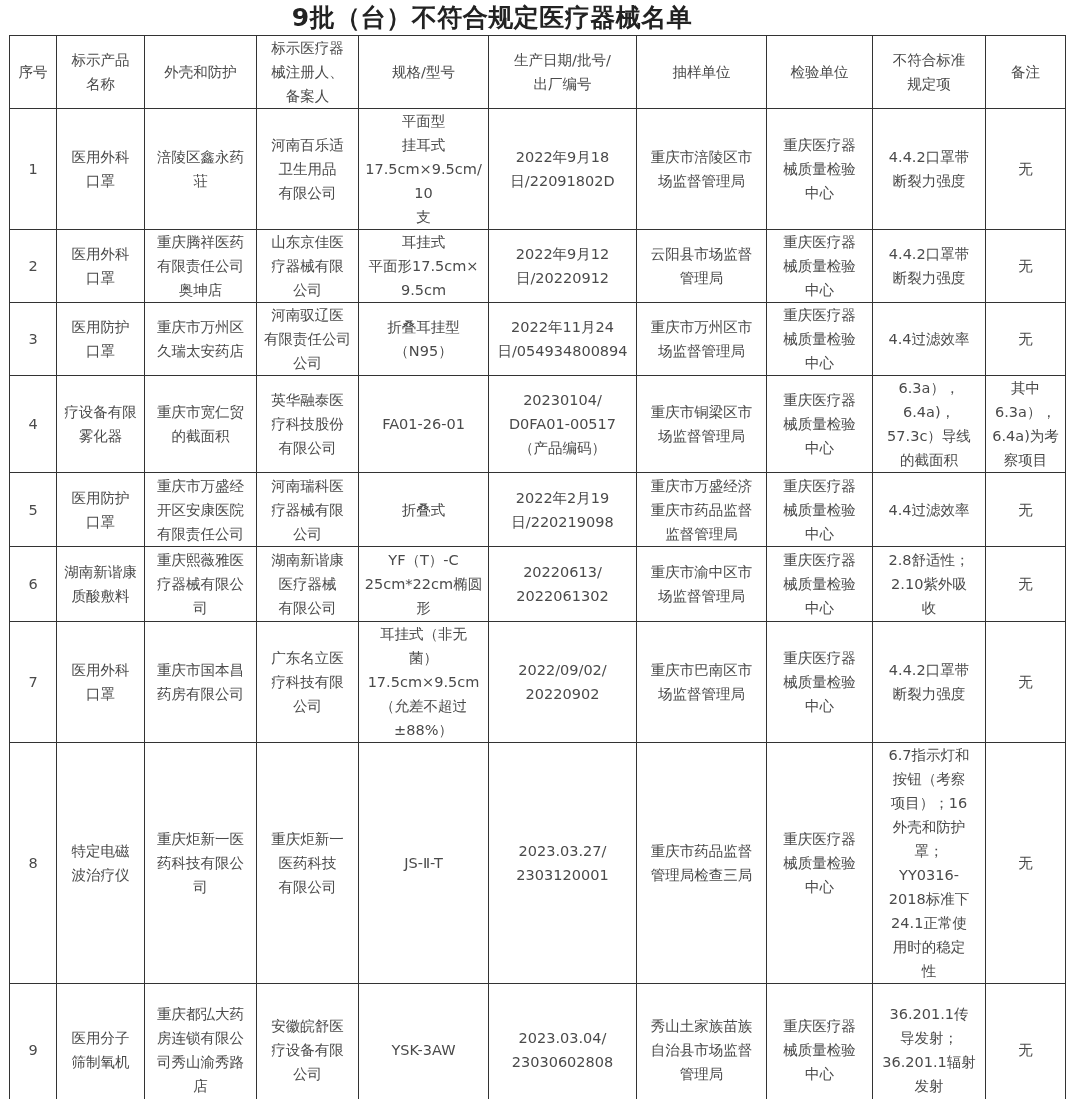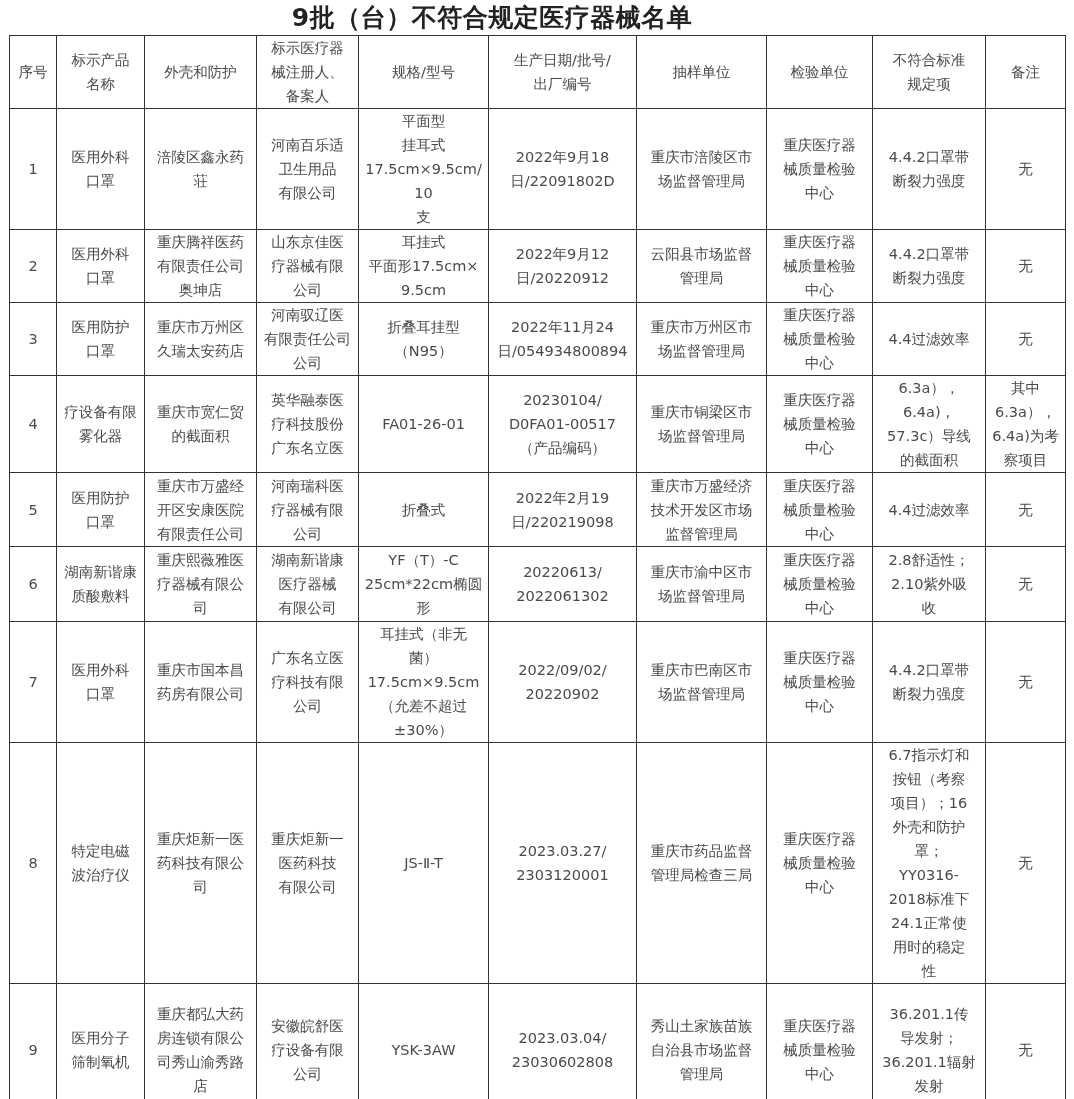--- a/index.html
+++ b/index.html
@@ -158,21 +158,21 @@
       <td>无</td>
     </tr>
     <tr style="height:95px">
       <td class="num">4</td>
       <td>疗设备有限
 雾化器</td>
       <td>重庆市宽仁贸
 的截面积</td>
       <td>英华融泰医
 疗科技股份
-广东名立医</td>
+有限公司</td>
       <td>FA01-26-01</td>
       <td>20230104/
 D0FA01-00517
 （产品编码）</td>
       <td>重庆市铜梁区市
 场监督管理局</td>
       <td>重庆医疗器
 械质量检验
 中心</td>
       <td>6.3a），
@@ -191,21 +191,21 @@
       <td>重庆市万盛经
 开区安康医院
 有限责任公司</td>
       <td>河南瑞科医
 疗器械有限
 公司</td>
       <td>折叠式</td>
       <td>2022年2月19
 日/220219098</td>
       <td>重庆市万盛经济
-技术开发区市场
+重庆市药品监督
 监督管理局</td>
       <td>重庆医疗器
 械质量检验
 中心</td>
       <td>4.4过滤效率</td>
       <td>无</td>
     </tr>
     <tr style="height:75px">
       <td class="num">6</td>
       <td>湖南新谐康
@@ -237,21 +237,21 @@
 口罩</td>
       <td>重庆市国本昌
 药房有限公司</td>
       <td>广东名立医
 疗科技有限
 公司</td>
       <td>耳挂式（非无
 菌）
 17.5cm×9.5cm
 （允差不超过
-±30%）</td>
+±88%）</td>
       <td>2022/09/02/
 20220902</td>
       <td>重庆市巴南区市
 场监督管理局</td>
       <td>重庆医疗器
 械质量检验
 中心</td>
       <td>4.4.2口罩带
 断裂力强度</td>
       <td>无</td>

